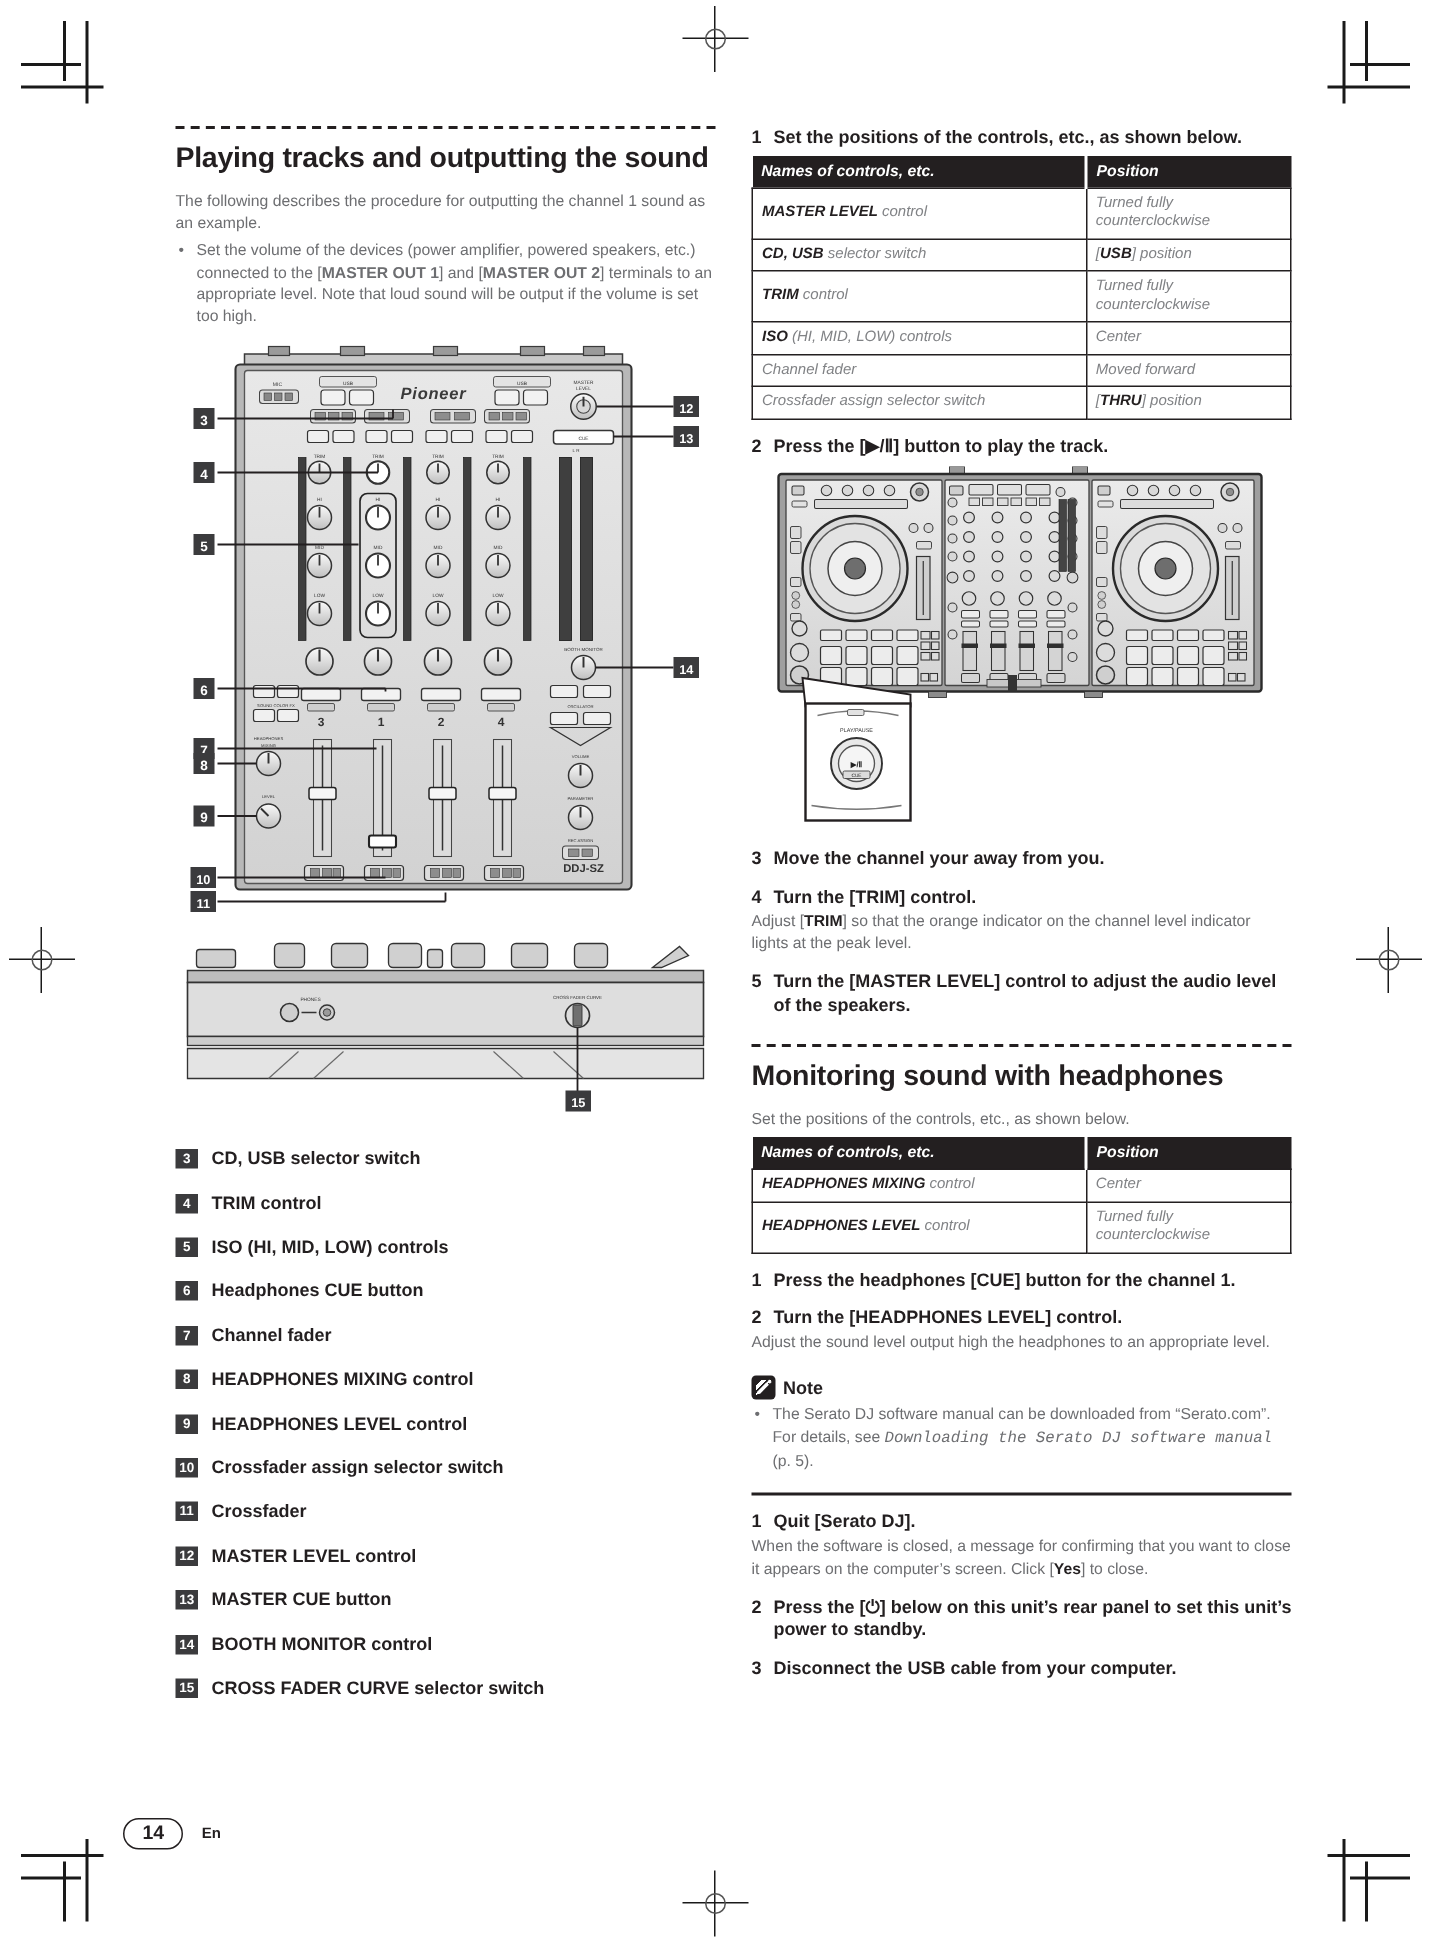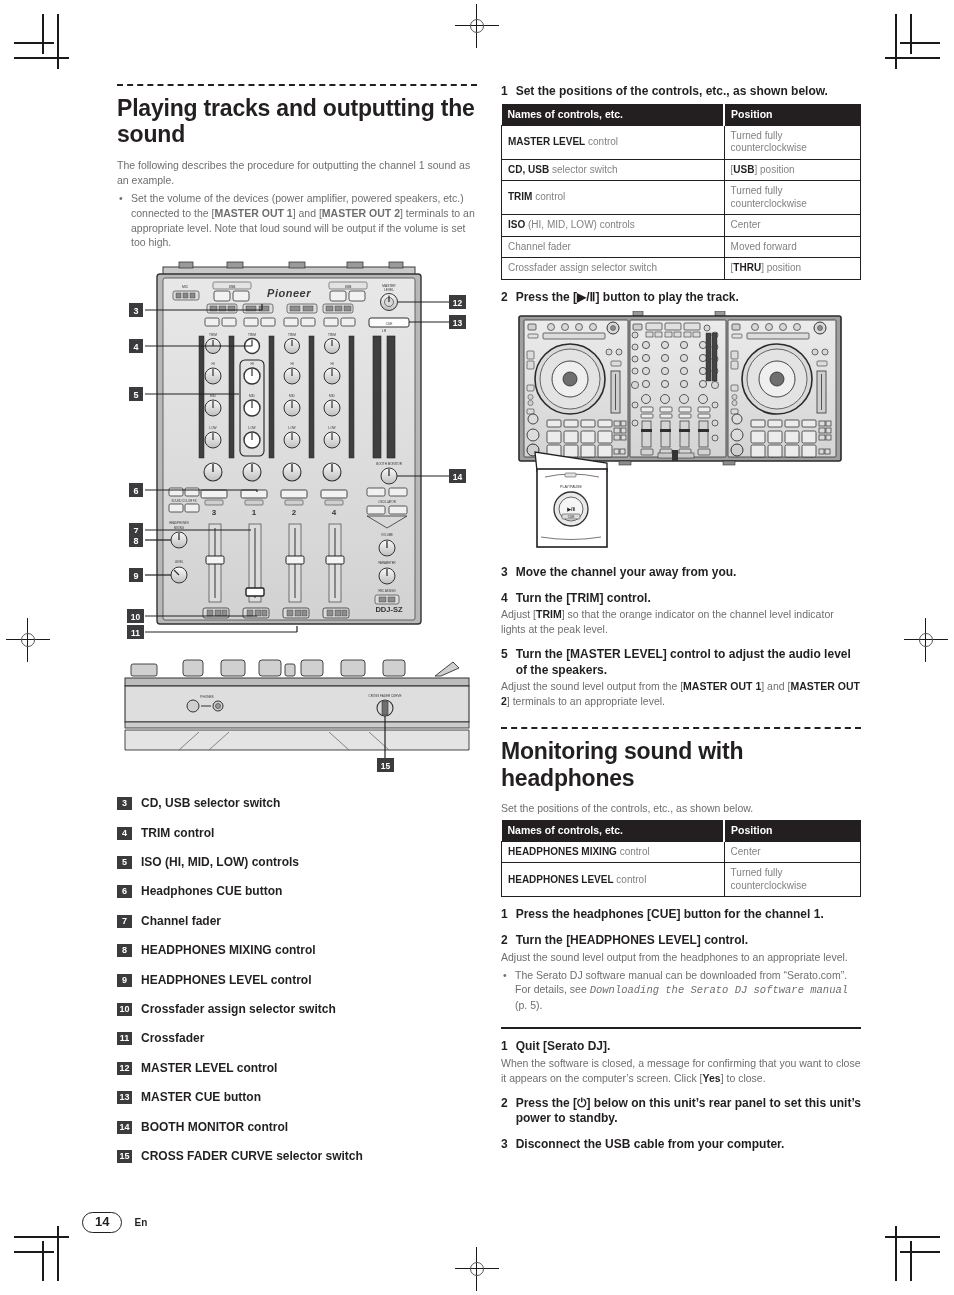--- a/index.html
+++ b/index.html
@@ -37,21 +37,21 @@
   
   .col-left  { position: absolute; left: 117px;  top: 84px; width: 360px; }
   .col-right { position: absolute; left: 501px; top: 84px; width: 360px; }
 
   .dashrule {
     height: 0;
     border-top: 2px dashed #231f20;
     margin: 0 0 9px 0;
   }
   h2.sec {
-    font-size: 23px;
+    font-size: 19px;
     font-weight: bold;
     letter-spacing: -0.2px;
     margin: 0 0 10px 0;
     line-height: 1.15;
     color: #231f20;
   }
   p.body {
     font-size: 10.5px;
     line-height: 1.42;
     margin: 0 0 3px 0;
@@ -83,20 +83,21 @@
   .step .n { flex: 0 0 auto; }
   .step .t { flex: 1 1 auto; }
   .step.first { margin-top: 0; }
 
   
   table.ctrl {
     width: 100%;
     border-collapse: collapse;
     margin: 4px 0 0 0;
     table-layout: fixed;
+    font-style: italic;
   }
   table.ctrl th {
     background: #231f20;
     color: #ffffff;
     font-size: 10.5px;
     font-weight: bold;
     text-align: left;
     padding: 4px 6px 5px 6px;
     border-right: 2px solid #ffffff;
   }
@@ -979,21 +980,20 @@
     <div class="step">
       <span class="n">4</span>
       <span class="t">Turn the [TRIM] control.</span>
     </div>
     <p class="body"><span>Adjust [</span><b>TRIM</b><span>] so that the orange indicator on the channel level indicator lights at the peak level.</span></p>
 
     <div class="step">
       <span class="n">5</span>
       <span class="t">Turn the [MASTER LEVEL] control to adjust the audio level of the speakers.</span>
     </div>
-    <p class="body"><span>Adjust the sound level output from the [</span><b>MASTER OUT 1</b><span>] and [</span><b>MASTER OUT 2</b><span>] terminals to an appropriate level.</span></p>
 
     <div class="dashrule" style="margin-top:18px;"></div>
     <h2 class="sec">Monitoring sound with headphones</h2>
     <p class="body">Set the positions of the controls, etc., as shown below.</p>
 
     <table class="ctrl">
       <colgroup>
           <col style="width:62%">
           <col style="width:38%">
         </colgroup>
@@ -1017,22 +1017,31 @@
 
     <div class="step">
       <span class="n">1</span>
       <span class="t">Press the headphones [CUE] button for the channel 1.</span>
     </div>
 
     <div class="step">
       <span class="n">2</span>
       <span class="t">Turn the [HEADPHONES LEVEL] control.</span>
     </div>
-    <p class="body">Adjust the sound level output from the headphones to an appropriate level.</p>
-
+    <p class="body">Adjust the sound level output high the headphones to an appropriate level.</p>
+
+    <div class="note-head">
+      <span class="note-icon">
+        <svg class="pen" viewBox="0 0 12 12">
+          <path d="M1.2 9.2 L7.6 2.8 L9.4 4.6 L3 11 L0.8 11.4 Z" fill="#ffffff"></path>
+          <path d="M8.3 2.1 L9.6 0.8 L11.4 2.6 L10.1 3.9 Z" fill="#ffffff"></path>
+        </svg>
+      </span>
+      <span class="note-title">Note</span>
+    </div>
     <div class="bullet"><span>The Serato DJ software manual can be downloaded from “Serato.com”. For details, see </span><span class="italic">Downloading the Serato DJ software manual</span><span> (p. 5).</span></div>
 
     <hr class="solid">
 
     <div class="step">
       <span class="n">1</span>
       <span class="t">Quit [Serato DJ].</span>
     </div>
     <p class="body"><span>When the software is closed, a message for confirming that you want to close it appears on the computer’s screen. Click [</span><b>Yes</b><span>] to close.</span></p>
 

